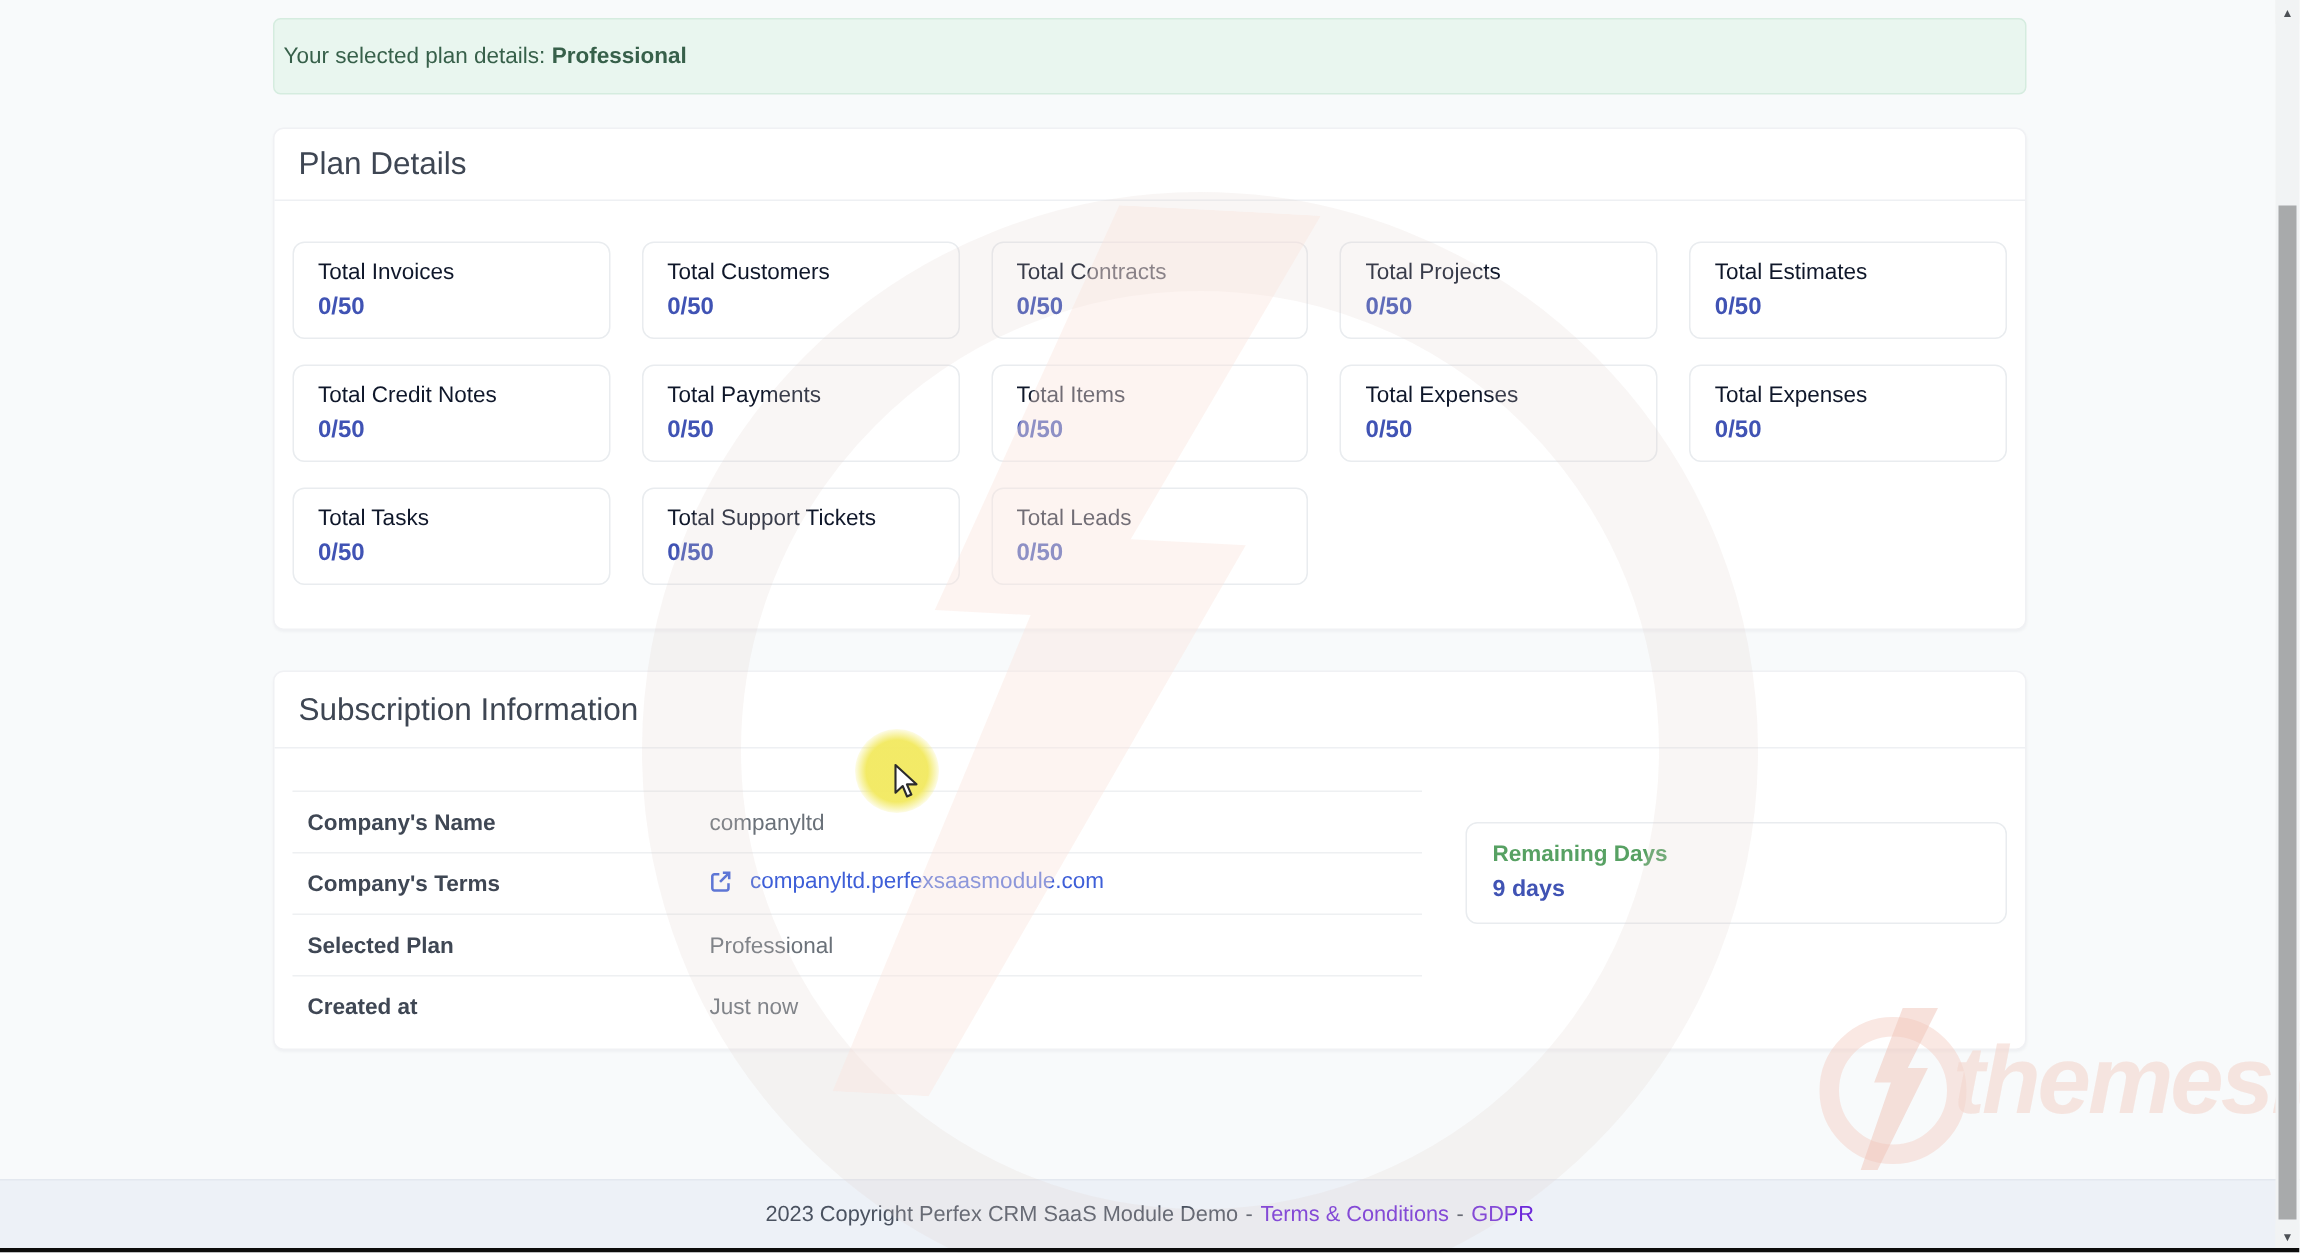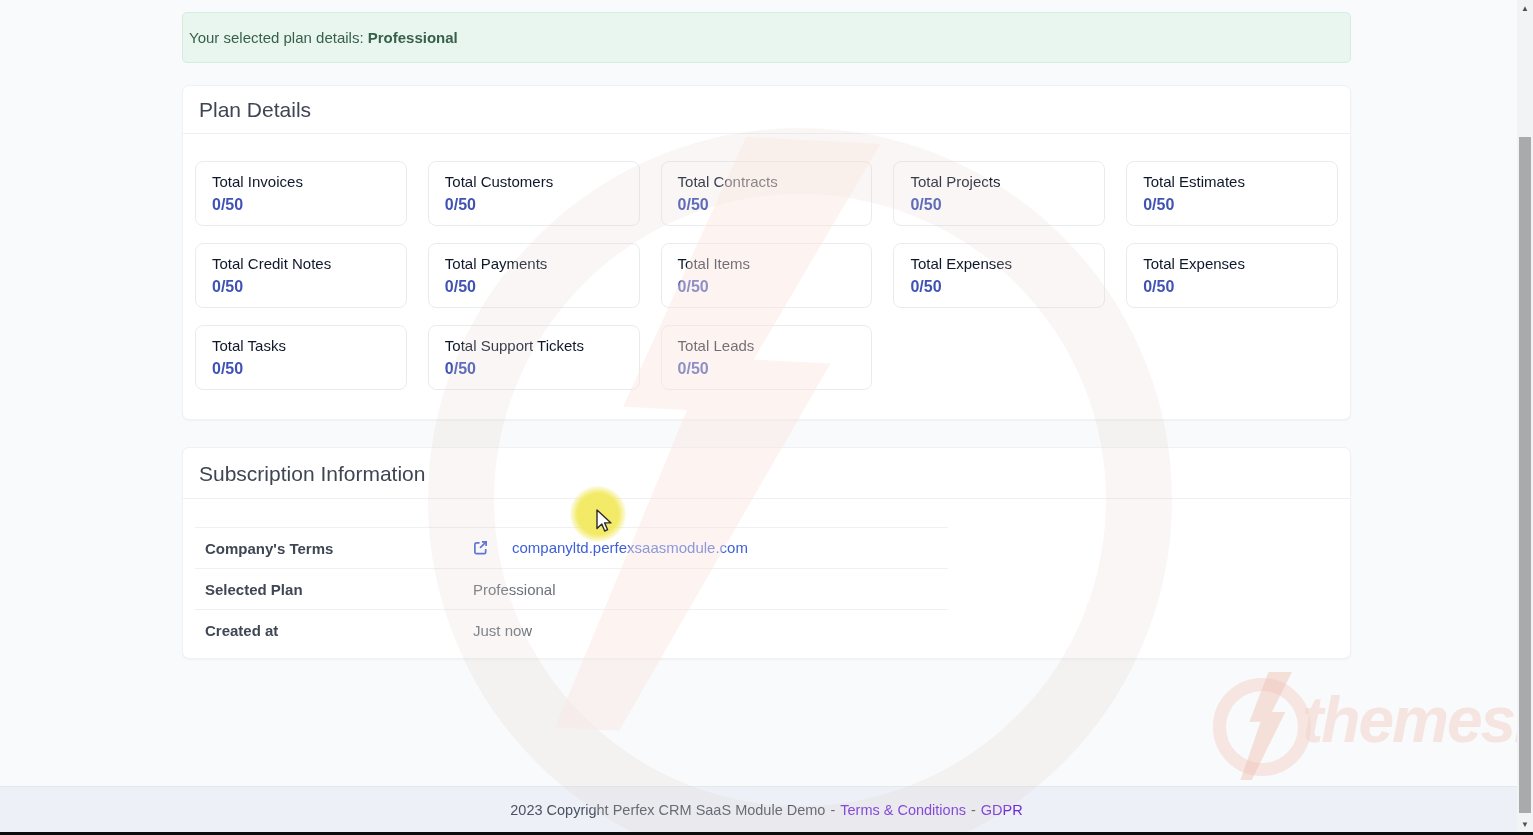--- a/index.html
+++ b/index.html
@@ -70,21 +70,21 @@
     display:flex;
     align-items:center;
     height:41px;
     padding:0 10px;
     border-top:1px solid #eef0f2;
     font-size:15px;
   }
   .tlabel { width:268px; font-weight:600; color:#3f4754; }
   .tvalue { color:#6a7179; }
   .tvalue a {
-    color:#3e5fd8; text-decoration:none; display:inline-flex; align-items:center; gap:24px;
+    color:#3e5fd8; text-decoration:none; display:inline-flex; align-items:center; gap:12px;
   }
   .ext-icon { width:15px; height:15px; display:inline-block; }
 
   .remaining-box {
     width:361px;
     height:68px;
     border:1px solid #e9ecef;
     border-radius:8px;
     padding:11px 17px;
     margin-top:21px;
@@ -230,20 +230,24 @@
           <div class="stat-label">Total Leads</div>
           <div class="stat-value">0/50</div>
         </div>
       </div>
     </section>
 
     <section class="card card-sub">
       <div class="card-header">Subscription Information</div>
       <div class="sub-body">
         <div class="sub-table">
+          <div class="trow">
+            <div class="tlabel">Company's Name</div>
+            <div class="tvalue">companyltd</div>
+          </div>
           <div class="trow">
             <div class="tlabel">Company's Terms</div>
             <div class="tvalue">
               <a href="#">
                 <svg class="ext-icon" viewBox="0 0 16 16" fill="none" stroke="#3e5fd8" stroke-width="1.8">
                   <path d="M13.5 9.5 V13 A1.5 1.5 0 0 1 12 14.5 H3.5 A1.5 1.5 0 0 1 2 13 V4.5 A1.5 1.5 0 0 1 3.5 3 H7"></path>
                   <path d="M9.5 2 H14 V6.5"></path>
                   <path d="M14 2 L7.5 8.5"></path>
                 </svg>
                 <span>companyltd.perfexsaasmodule.com</span>
@@ -252,20 +256,24 @@
           </div>
           <div class="trow">
             <div class="tlabel">Selected Plan</div>
             <div class="tvalue">Professional</div>
           </div>
           <div class="trow">
             <div class="tlabel">Created at</div>
             <div class="tvalue">Just now</div>
           </div>
         </div>
+        <div class="remaining-box">
+          <div class="remaining-label">Remaining Days</div>
+          <div class="remaining-value">9 days</div>
+        </div>
       </div>
     </section>
 
   </div>
 
   <div class="footer-band">
     <span>2023 Copyright Perfex CRM SaaS Module Demo</span>
     <span class="footer-sep">-</span>
     <a href="#">Terms &amp; Conditions</a>
     <span class="footer-sep">-</span>

